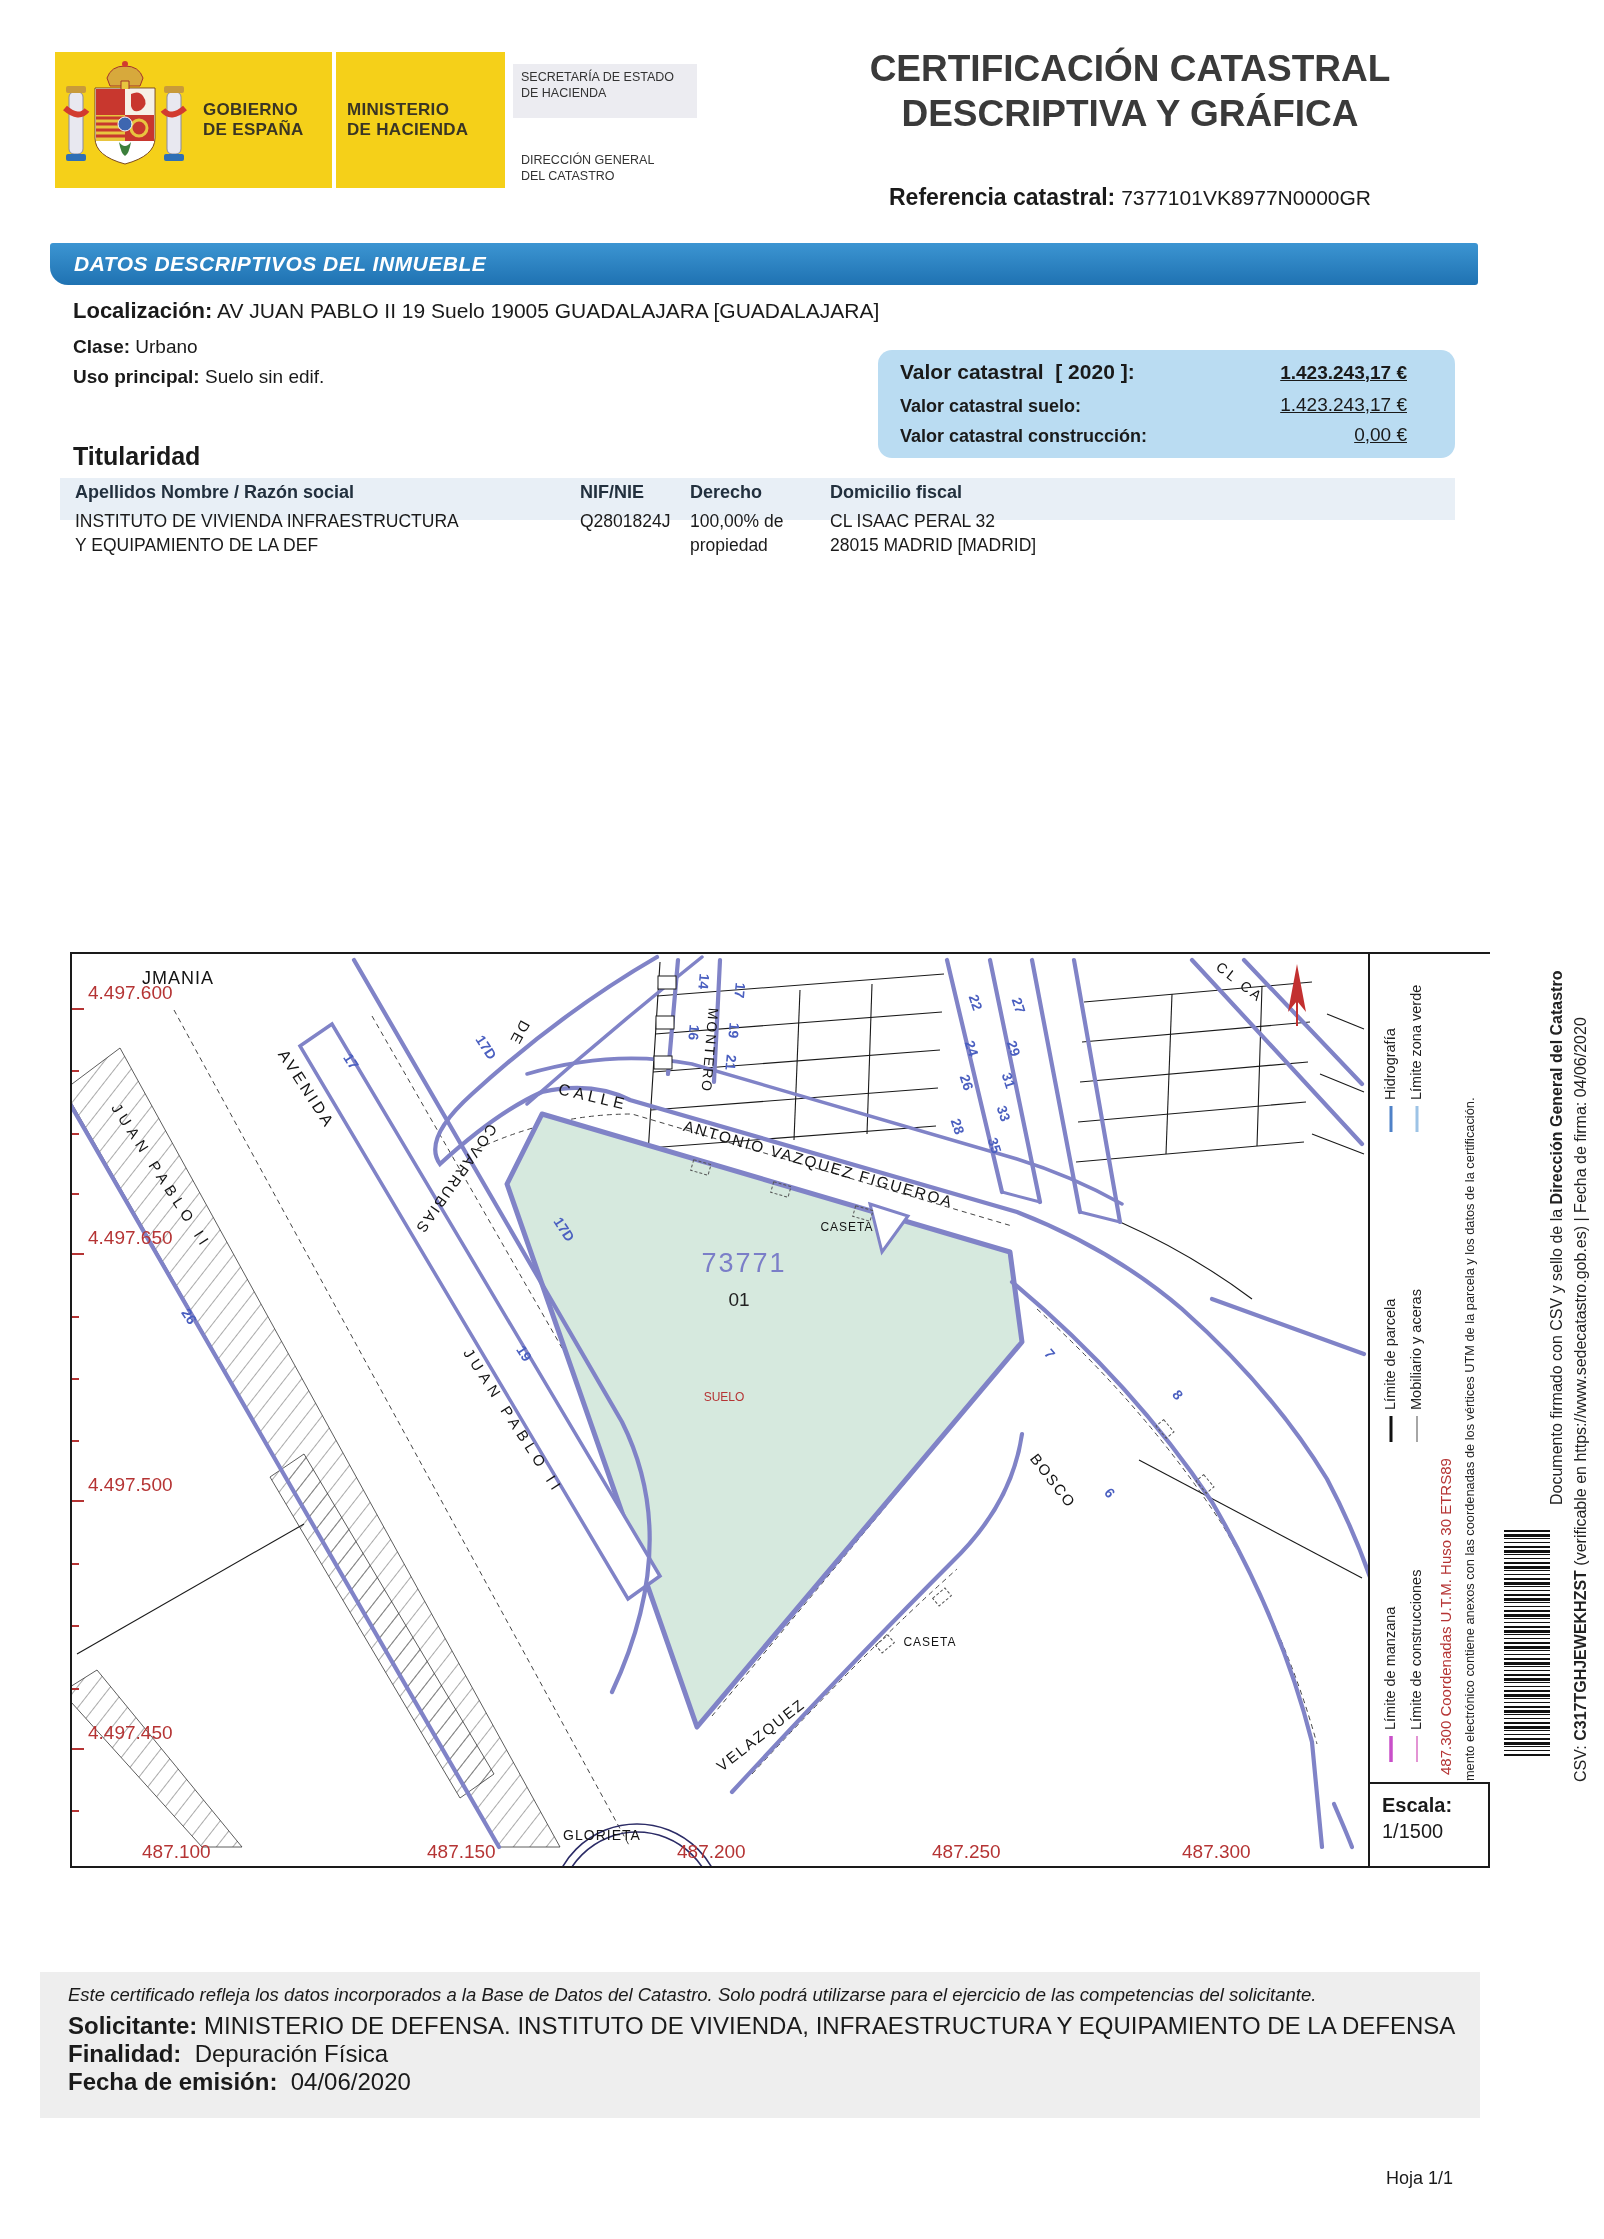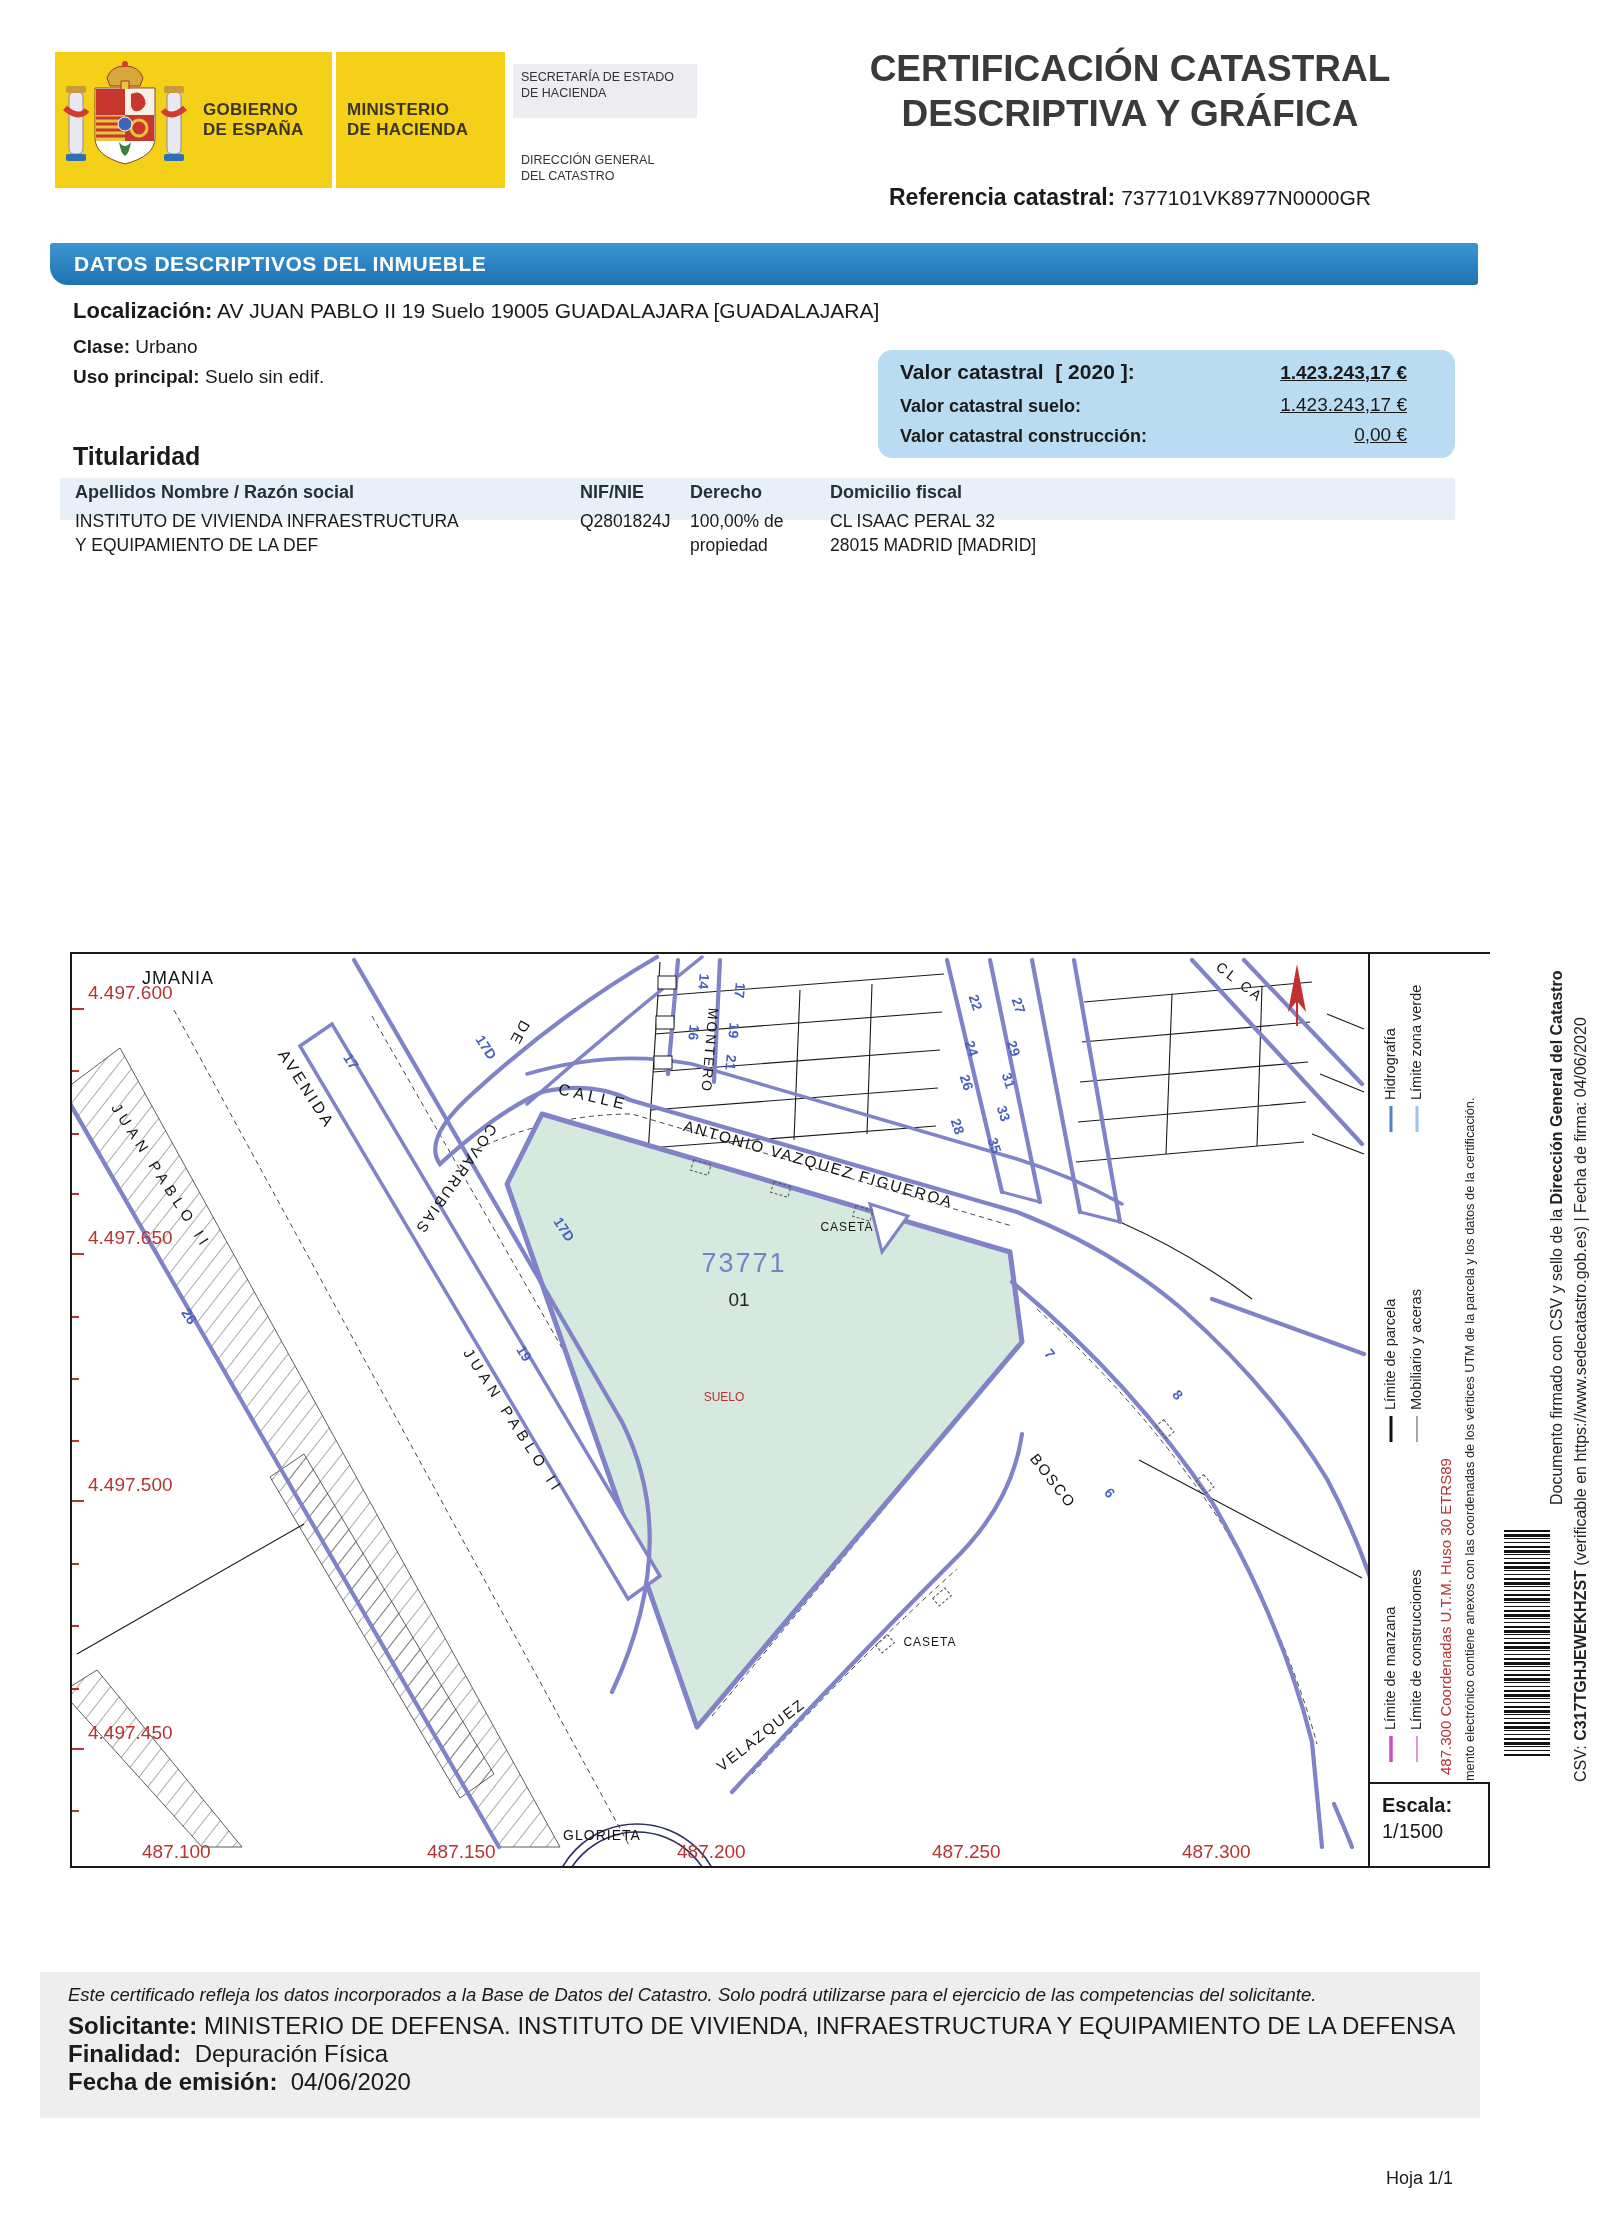--- a/index.html
+++ b/index.html
@@ -11,21 +11,21 @@
   #logo-sep{left:332px;top:52px;width:4px;height:136px;background:#ffffff;}
   .gob-txt{font-size:17px;font-weight:bold;color:#3A3524;line-height:1.18;letter-spacing:.3px;}
   #sec-box{left:513px;top:64px;width:168px;min-height:44px;background:#ECECF1;padding:5px 8px;font-size:12.5px;color:#333;line-height:1.3;}
   #dir-txt{left:521px;top:152px;width:180px;font-size:12.5px;color:#333;line-height:1.3;}
   #doc-title{left:800px;top:46px;width:660px;text-align:center;font-size:37px;font-weight:bold;color:#3A3A3A;line-height:1.22;}
   #ref-line{left:790px;top:184px;width:680px;text-align:center;font-size:21px;color:#1a1a1a;}
   #ref-line b{font-size:23px;}
   
   .banner{left:50px;width:1428px;height:42px;background:linear-gradient(180deg,#3C95D2,#1F72B2);
           border-radius:3px 3px 3px 18px;color:#fff;font-weight:bold;font-size:21px;
-          display:flex;align-items:center;padding-left:24px;box-sizing:border-box;letter-spacing:.5px;}
+          display:flex;align-items:center;padding-left:24px;box-sizing:border-box;letter-spacing:.5px;font-style:italic;}
   
   .lbl{font-weight:bold;}
   #localizacion{left:73px;top:298px;font-size:21px;}
   #clase{left:73px;top:336px;font-size:19px;}
   #uso{left:73px;top:366px;font-size:19px;}
   #valor-box{left:878px;top:326px;width:577px;height:108px;background:#BADCF2;border-radius:14px;margin-top:24px;}
   .vrow{position:absolute;left:22px;font-size:18px;}
   .vval{position:absolute;right:48px;text-align:right;font-size:19px;text-decoration:underline;}
   #titularidad-h{left:73px;top:442px;font-size:25px;font-weight:bold;}
   #tit-head{left:60px;top:478px;width:1395px;height:42px;background:#E8EFF6;text-decoration:underline;}

